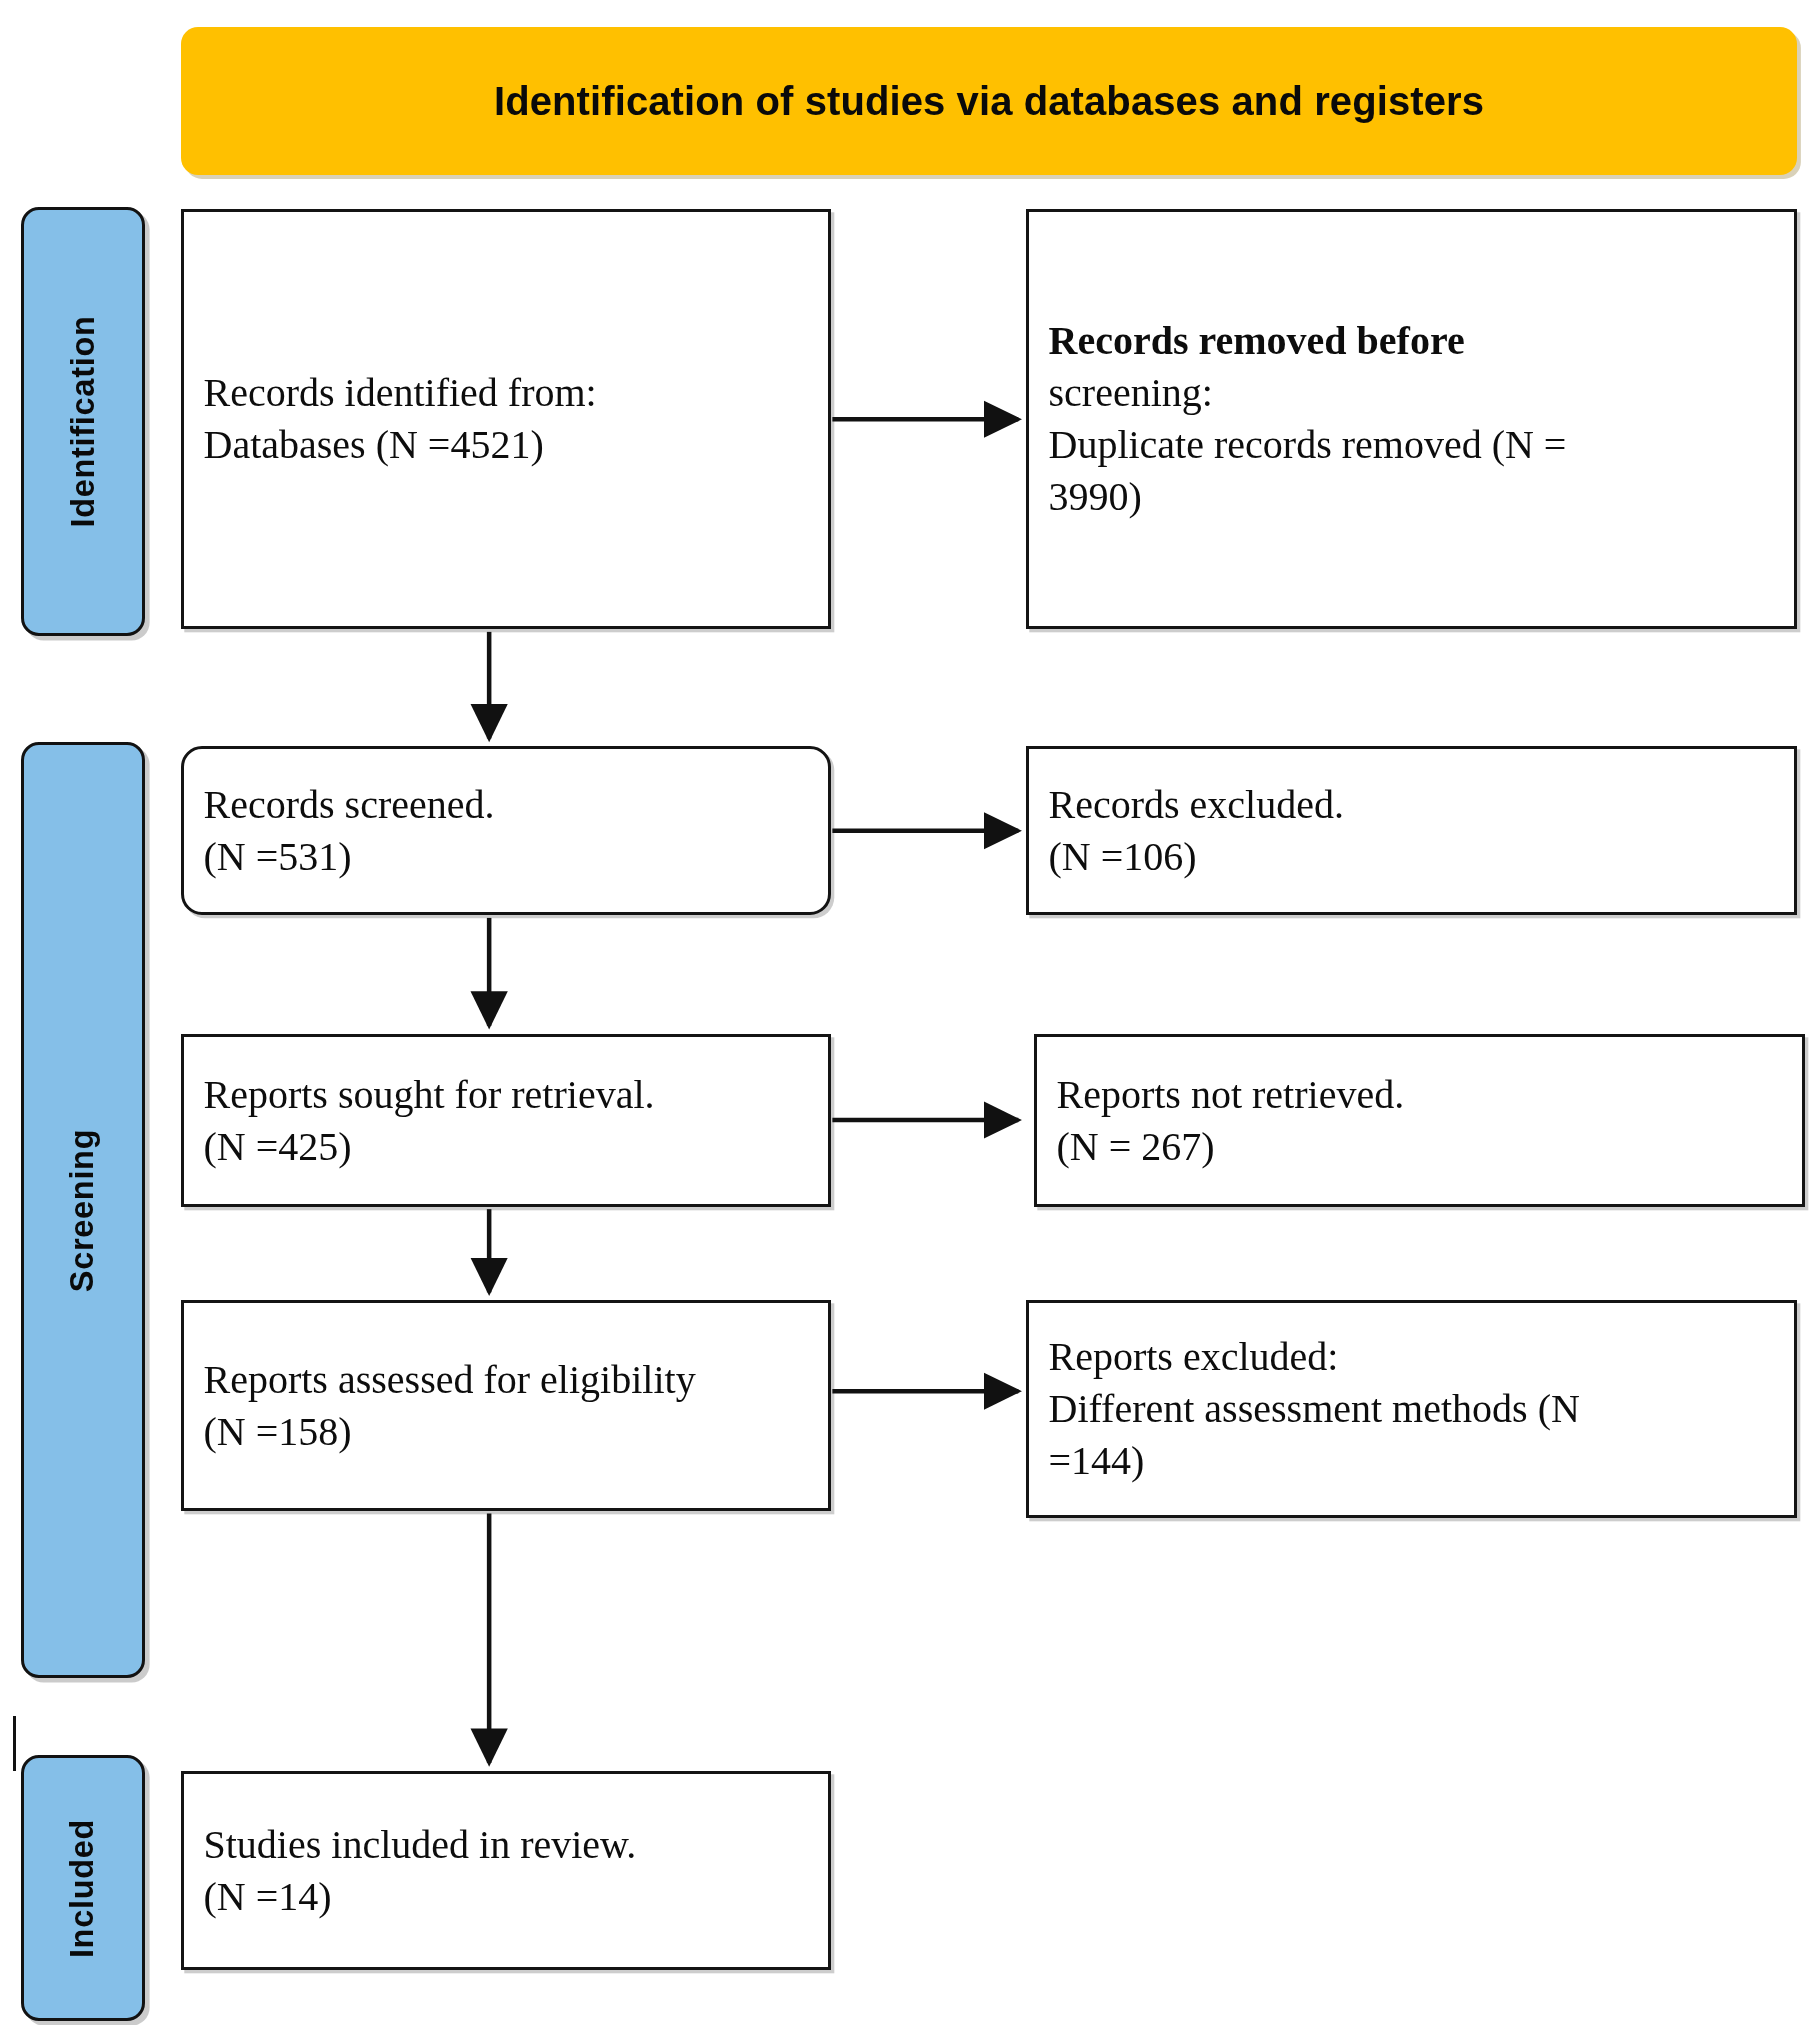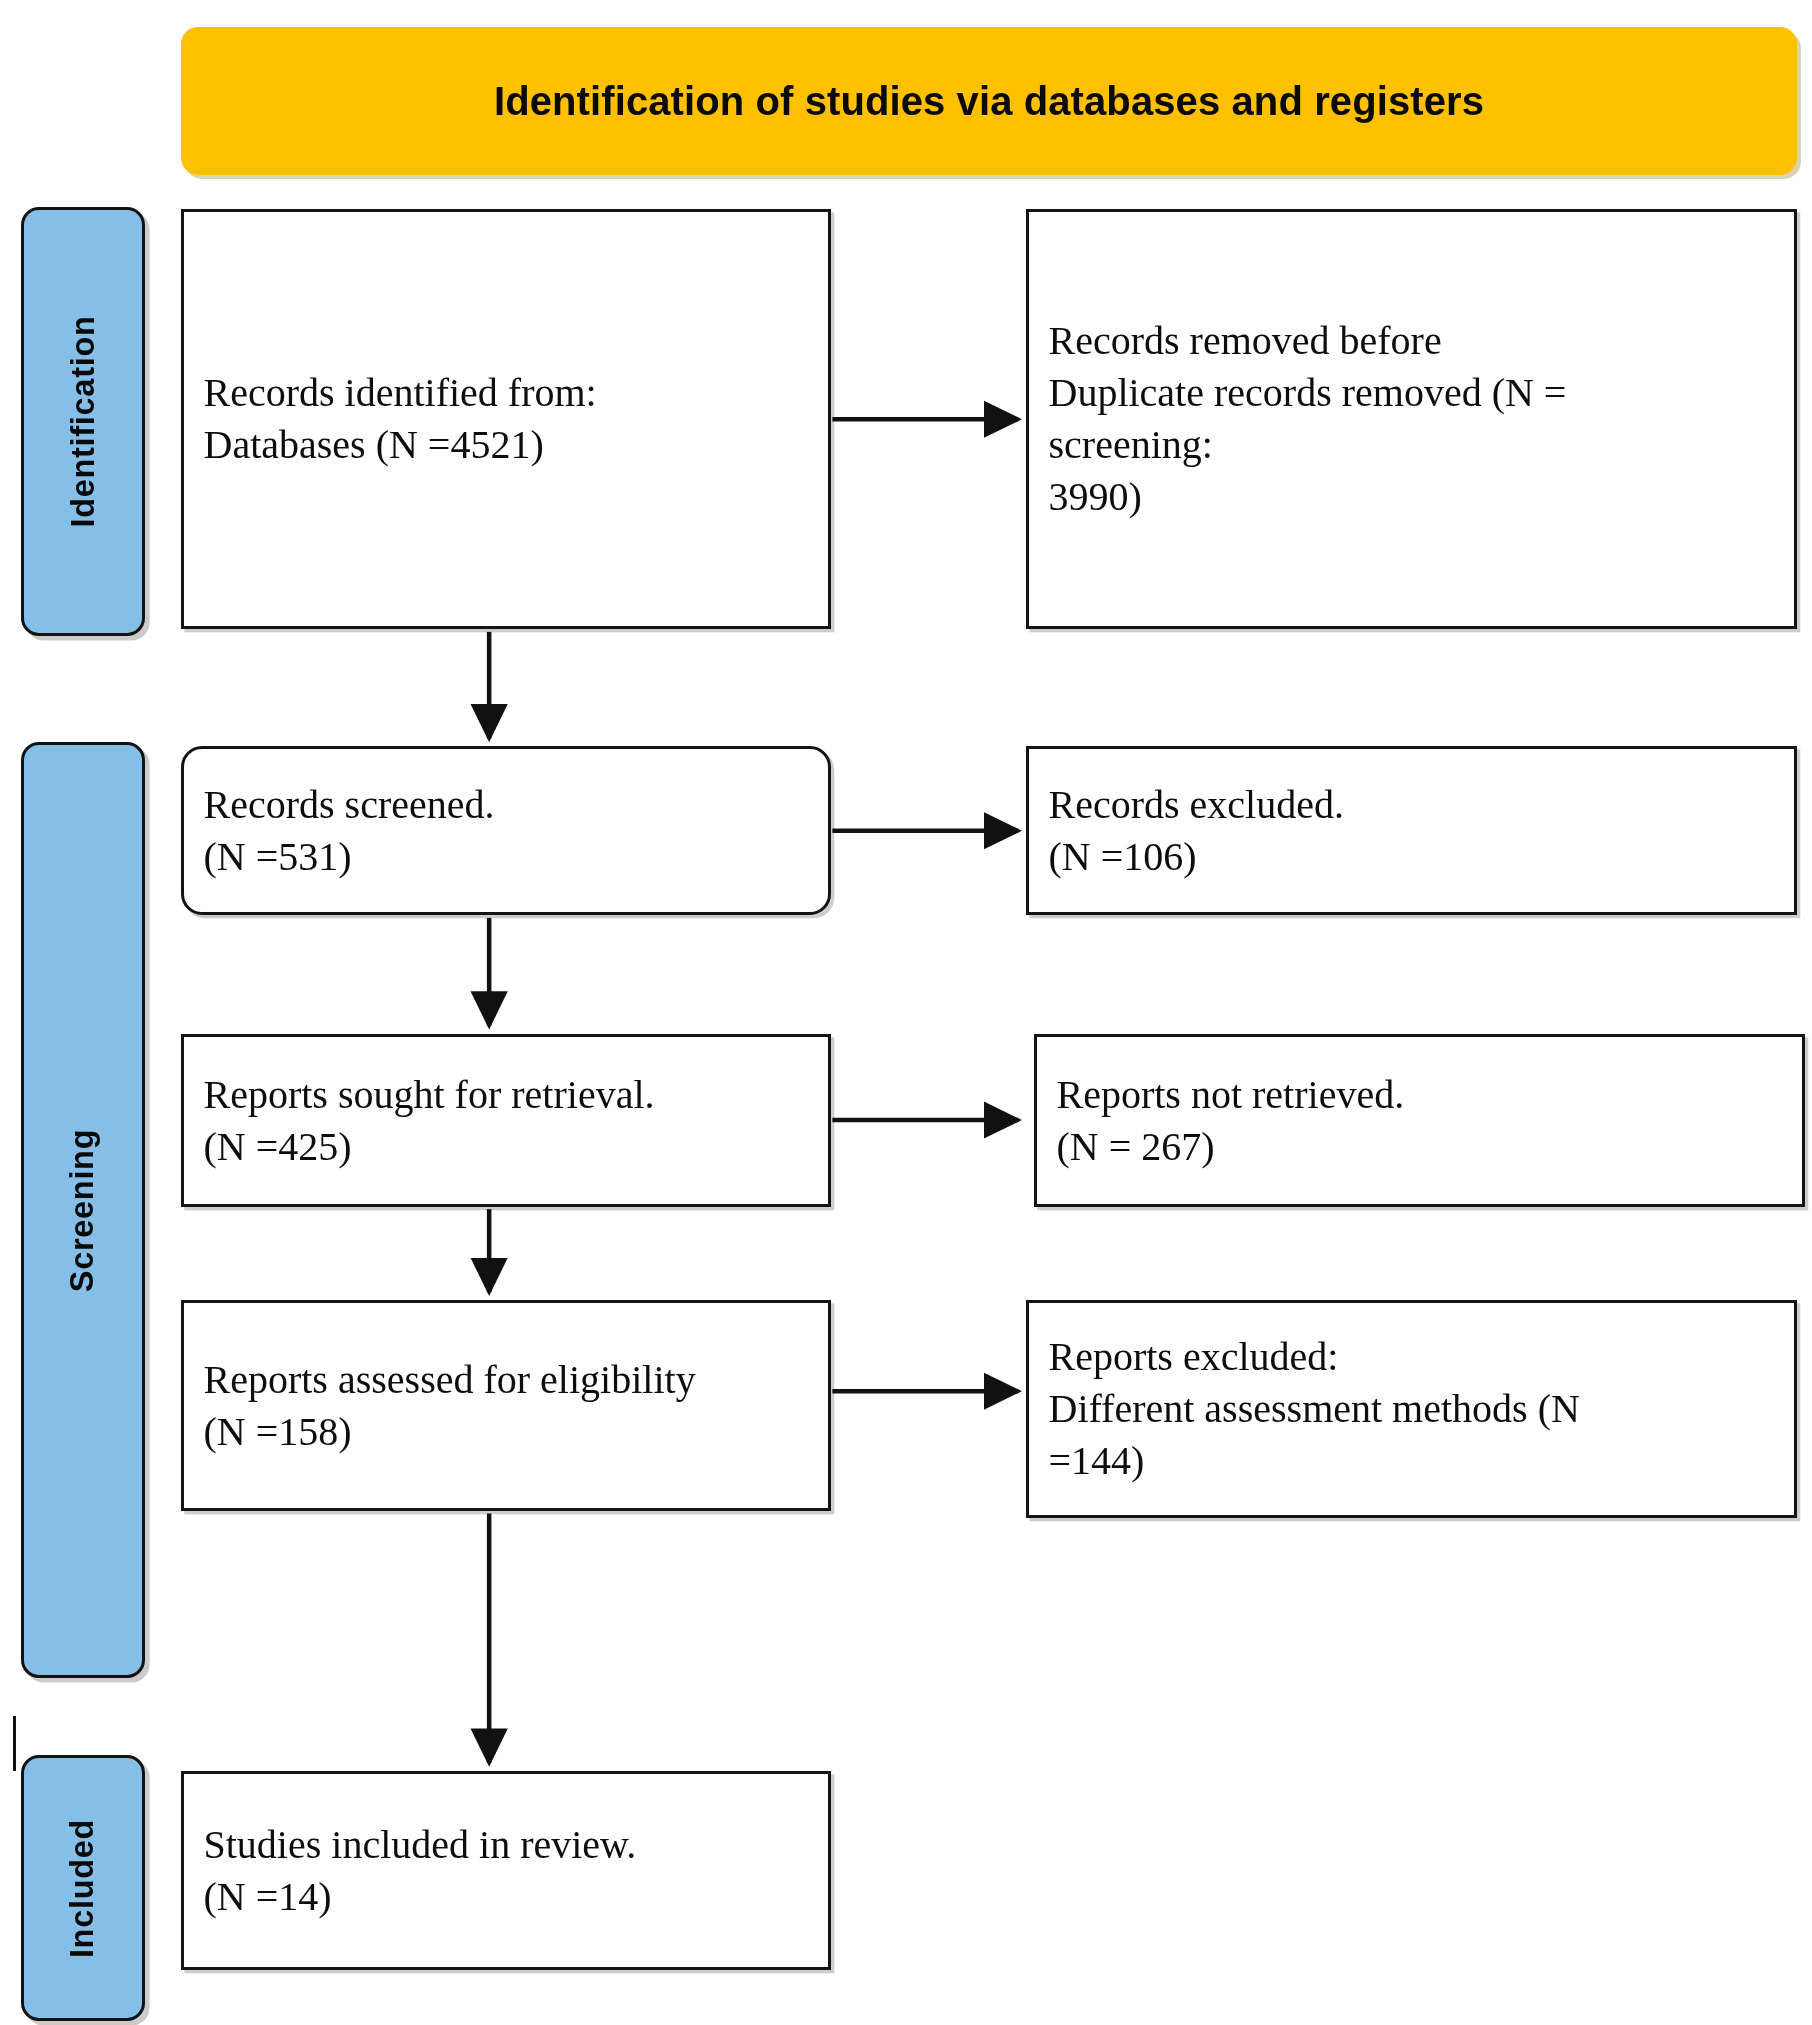--- a/index.html
+++ b/index.html
@@ -95,21 +95,21 @@
     flex-direction: column;
     justify-content: center;
   }
   .flow-box p {
     margin: 0;
     font-size: 40px;
     line-height: 1.30;
     color: #0d0d0d;
     white-space: pre-wrap;
   }
-  .flow-box p.justify { text-align: justify; text-align-last: left; }
+  .flow-box p.justify { text-align: justify; text-align-last: left; font-weight: bold; }
 
   
   #box-identified   { left: 181px;  top: 209px;  width: 650px; height: 420px; }
   #box-removed      { left: 1026px; top: 209px;  width: 771px; height: 420px; }
   #box-screened     { left: 181px;  top: 746px; width: 650px; height: 169px; border-radius: 21px; }
   #box-excluded     { left: 1026px; top: 746px; width: 771px; height: 169px; }
   #box-sought       { left: 181px;  top: 1034px; width: 650px; height: 173px; }
   #box-notretrieved { left: 1026px; top: 1034px; width: 771px; height: 173px; margin-left: 8px; }
   #box-assessed     { left: 181px;  top: 1300px; width: 650px; height: 211px; }
   #box-repexcluded  { left: 1026px; top: 1300px; width: 771px; height: 218px; }
@@ -150,22 +150,22 @@
     <span class="stage-tab-label">Included</span>
   </div>
 
   <div class="flow-box" id="box-identified">
     <p>Records identified from:</p>
     <p>Databases (N =4521)</p>
   </div>
 
   <div class="flow-box" id="box-removed">
     <p class="justify">Records removed before</p>
+    <p>screening:</p>
     <p>Duplicate records removed (N =</p>
-    <p>screening:</p>
     <p>3990)</p>
   </div>
 
   <div class="flow-box" id="box-screened">
     <p>Records screened.</p>
     <p>(N =531)</p>
   </div>
 
   <div class="flow-box" id="box-excluded">
     <p>Records excluded.</p>

